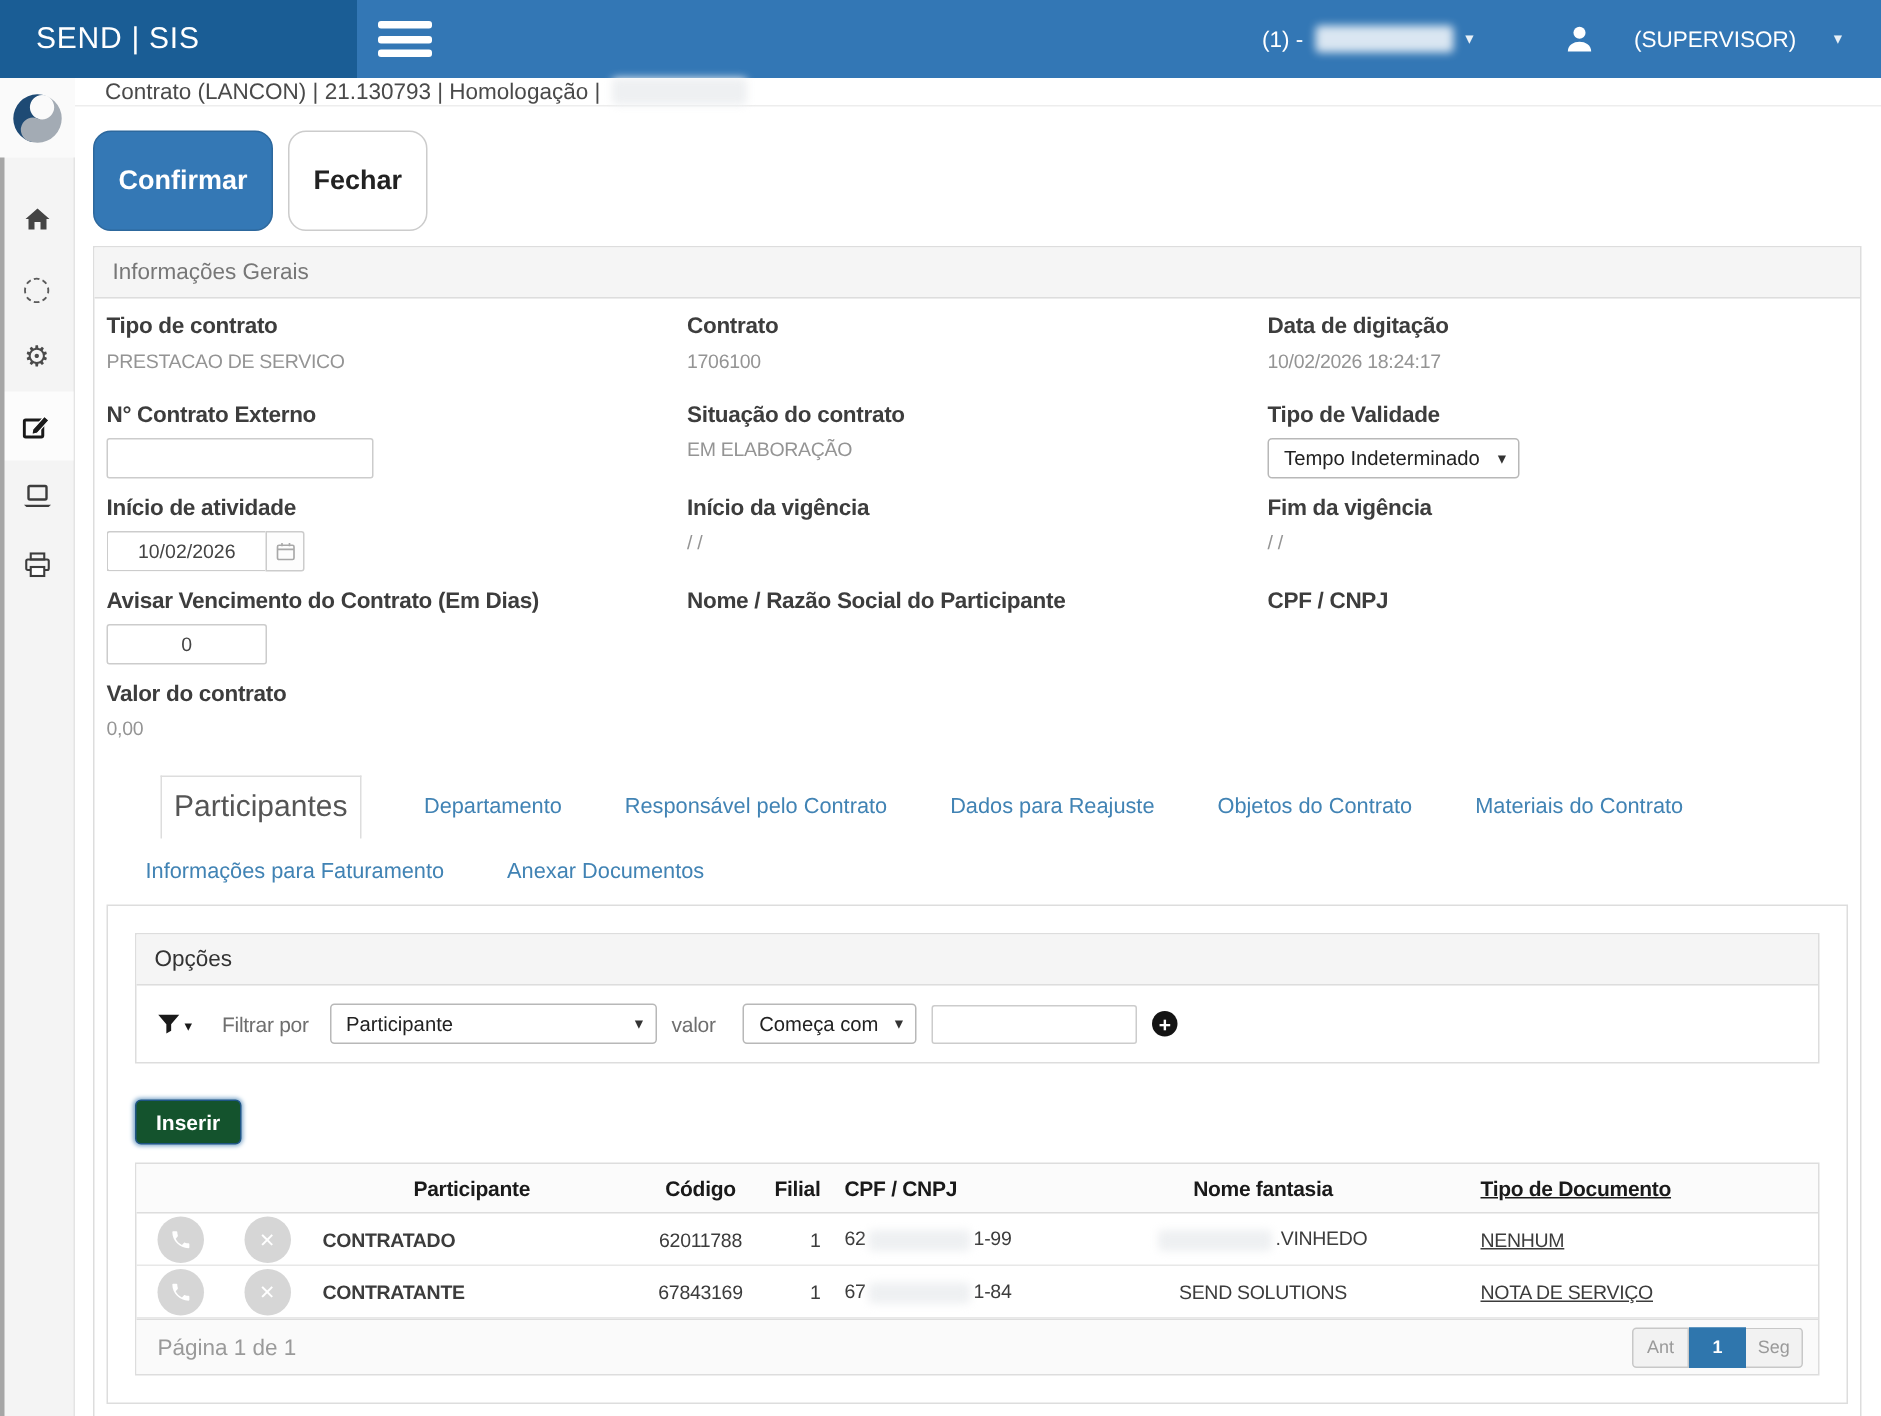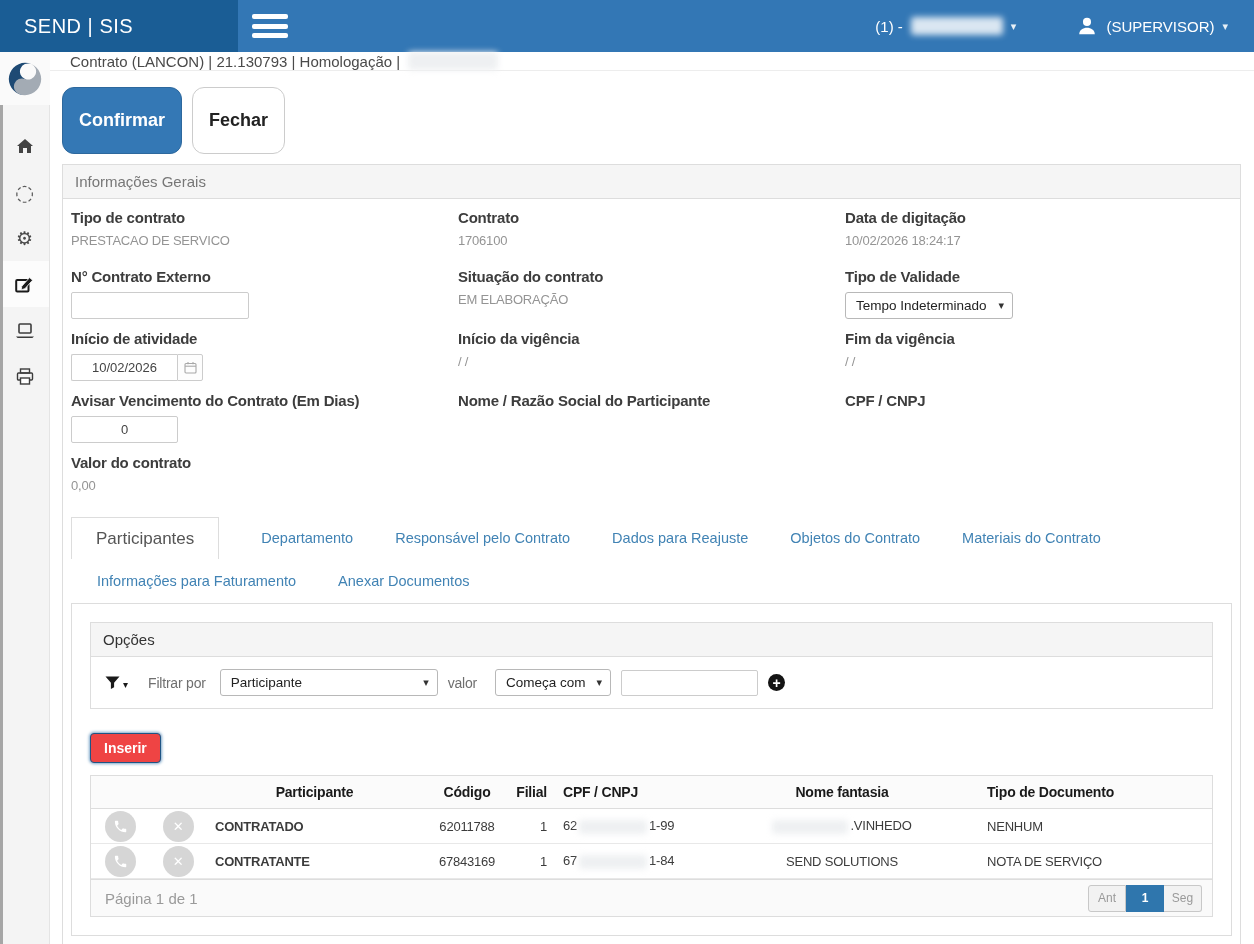--- a/index.html
+++ b/index.html
@@ -11,21 +11,21 @@
   .topbar { display:flex; height:52px; }
   .brand-block { width:238px; background:#1a5d95; color:#fff; display:flex; align-items:center; padding-left:24px; }
   .brand-block .brand { font-size:20px; font-weight:normal; letter-spacing:.5px; }
   .topbar-rest { flex:1; background:#3377b5; display:flex; align-items:center; color:#fff; }
   .hamburger { margin-left:14px; width:36px; height:24px; display:flex; flex-direction:column; justify-content:space-between; cursor:pointer; }
   .hamburger .bar { height:5px; background:#fff; border-radius:2px; }
   .top-right { margin-left:auto; display:flex; align-items:center; gap:8px; padding-right:26px; font-size:15px; }
   .chip { display:inline-block; border-radius:3px; }
   .chip.on-blue { width:92px; height:18px; background:rgba(255,255,255,.82); filter:blur(3px); }
   .caret { font-size:11px; line-height:1; color:#e8f0f7; }
-  .user-group { display:flex; align-items:center; gap:8px; margin-left:52px; cursor:pointer; }
+  .user-group { display:flex; align-items:center; gap:25px; margin-left:52px; cursor:pointer; }
   .company-group { display:flex; align-items:center; gap:8px; cursor:pointer; }
 
   
   .body-wrap { display:flex; height:892px; }
   .sidebar { width:50px; position:relative; flex:none; }
   .logo-area { height:53px; background:#fafafa; display:flex; align-items:center; justify-content:center; }
   .side-nav { background:#f4f4f4; border-right:1px solid #e4e4e4; height:839px; padding-top:18px; position:relative; }
   .side-item { height:46px; display:flex; align-items:center; justify-content:center; cursor:pointer; }
   .side-item.active { background:#fcfcfc; }
   .side-strip { position:absolute; left:0; top:0; width:3px; height:100%; background:#a6a6a6; }
@@ -59,50 +59,50 @@
   .date-group { display:flex; width:132px; }
   .date-group .txt { width:106px; text-align:center; border-right:none; border-radius:2px 0 0 2px; }
   .date-addon { width:26px; height:27px; border:1px solid #ccc; border-radius:0 2px 2px 0; background:#fdfdfd; display:flex; align-items:center; justify-content:center; cursor:pointer; }
   .selectbox { height:27px; border:1px solid #b8b8b8; border-radius:3px; background:#fff; display:inline-flex; align-items:center; justify-content:space-between; font-size:13.5px; color:#222; padding:0 8px 0 10px; cursor:pointer;text-align:center; }
   .selectbox .sel-caret { font-size:11px; color:#333; margin-left:10px; }
   .sel-validade { width:168px; }
 
   
   .tabs { padding:4px 8px 0 8px; }
   .tab-row1 { display:flex; align-items:center; }
-  .tab-active { border:1px solid #ddd; border-bottom:none; background:#fff; padding:0 24px; height:42px; display:flex; align-items:center; font-size:17px; color:#555; cursor:default; }
+  .tab-active { border:1px solid #ddd; border-bottom:none; background:#fff; padding:0 8px; height:42px; display:flex; align-items:center; font-size:20px; color:#555; cursor:default;margin-left:36px; }
   .tab-link { color:#4183b4; font-size:14.5px; margin-left:42px; cursor:pointer; white-space:nowrap; }
   .tab-row2 { display:flex; padding:14px 0 14px 26px; }
   .tab-row2 .tab-link { margin-left:0; margin-right:42px; }
 
   
   .tab-content { margin:0 8px 10px 8px; border:1px solid #ddd; padding:18px; }
   .filter-panel { border:1px solid #ddd; margin-bottom:24px; }
   .filter-panel .panel-head { color:#333; font-size:15px; }
   .filter-row { display:flex; align-items:center; padding:12px 14px; gap:10px; }
   .filter-icon-wrap { display:flex; align-items:flex-end; margin-right:10px; cursor:pointer; }
   .filter-caret { font-size:10px; color:#1a1a1a; margin-left:2px; }
   .filter-label { font-size:14px; color:#6f6f6f; letter-spacing:-.2px; margin-right:4px; }
   .sel-field { width:218px; }
   .sel-op { width:116px; margin-left:4px; }
   .filter-val { width:137px; height:26px; }
   .plus-btn { width:17px; height:17px; border-radius:50%; background:#141414; color:#fff; font-size:14px; font-weight:bold; display:flex; align-items:center; justify-content:center; line-height:1; cursor:pointer; }
 
-  .insert-btn { background:#ef4444; color:#fff; font-weight:bold; font-size:14px; border:1px solid #1f5584; border-radius:4px; padding:6px 13px; box-shadow:0 0 3px 1px #7ca6c9; cursor:pointer; margin-bottom:8px; }
+  .insert-btn { background:#14532d; color:#fff; font-weight:bold; font-size:14px; border:1px solid #1f5584; border-radius:4px; padding:6px 13px; box-shadow:0 0 3px 1px #7ca6c9; cursor:pointer; margin-bottom:8px; }
 
   
   .grid-table { border:1px solid #ddd; margin-top:4px; }
   .trow { display:grid; grid-template-columns:58px 58px 215px 90px 45px 170px 230px 1fr; align-items:center; }
   .thead { background:#fbfbfb; border-bottom:1px solid #ddd; height:33px; font-size:14px; font-weight:bold; color:#1a1a1a; letter-spacing:-.2px; }
   .tbody-row { height:35px; border-bottom:1px solid #e8e8e8; font-size:13px; color:#3c3c3c; letter-spacing:-.2px; }
   .c-center { text-align:center; }
   .c-right { text-align:right; padding-right:10px; }
   .c-left { padding-left:8px;font-weight:bold; }
   .c-cpf { padding-left:6px; }
-  .c-tipo { padding-left:30px; }
+  .c-tipo { padding-left:30px;text-decoration:underline; }
   .icon-circle { width:31px; height:31px; border-radius:50%; background:#d6d6d6; display:flex; align-items:center; justify-content:center; margin:0 auto; cursor:pointer; color:#fff; font-size:13px; }
   .chip.cell-chip { width:68px; height:14px; background:#eef0f2; filter:blur(3px); vertical-align:middle; margin:0 2px; }
   .chip.nome-chip { width:76px; height:14px; background:#eef0f2; filter:blur(3px); vertical-align:middle; margin-right:2px; }
 
   .pager-bar { background:#fafafa; border-top:1px solid #ddd; height:37px; display:flex; align-items:center; padding:0 10px 0 14px; }
   .pager-info { font-size:15px; color:#9a9a9a; }
   .pager-group { margin-left:auto; display:flex; }
   .pg-btn { min-width:38px; height:27px; border:1px solid #c8c8c8; background:#f2f2f2; color:#9a9a9a; font-size:12px; display:flex; align-items:center; justify-content:center; cursor:pointer; }
   .pg-btn.first { border-radius:3px 0 0 3px; }
   .pg-btn.last { border-radius:0 3px 3px 0; border-left:none; }

